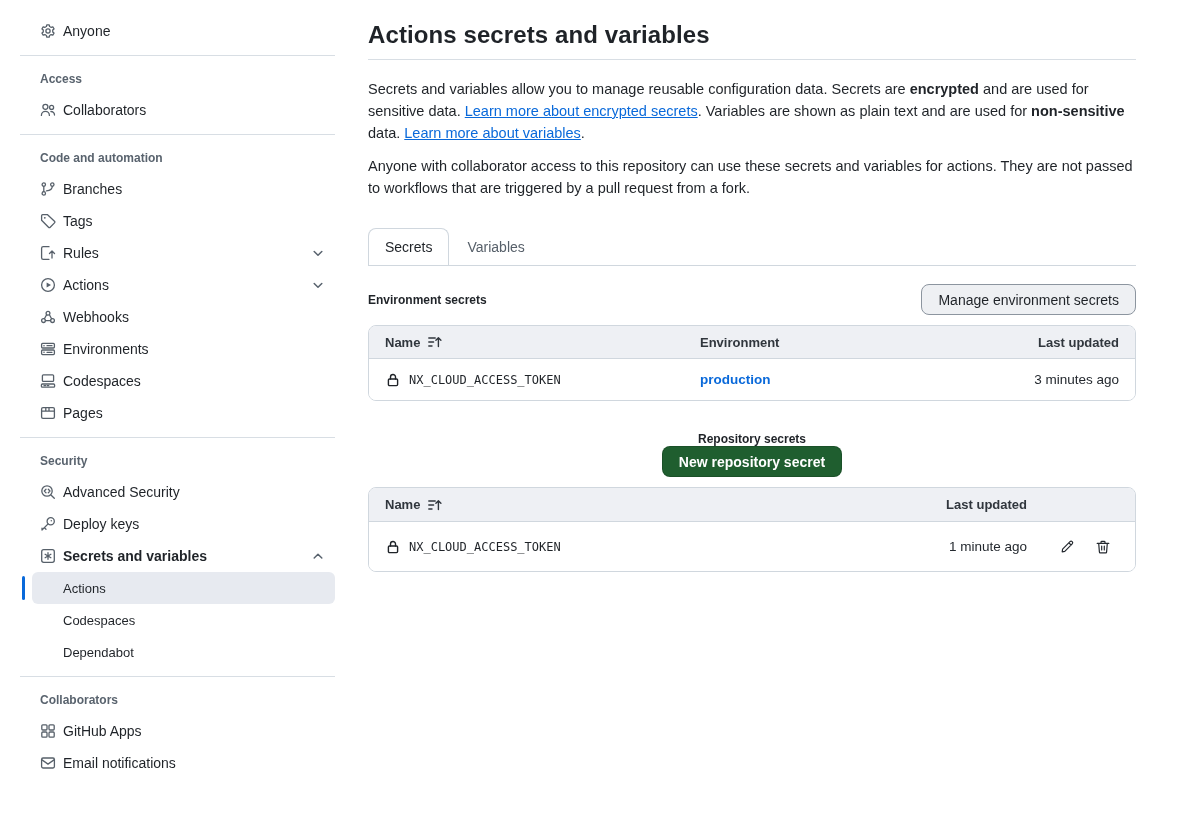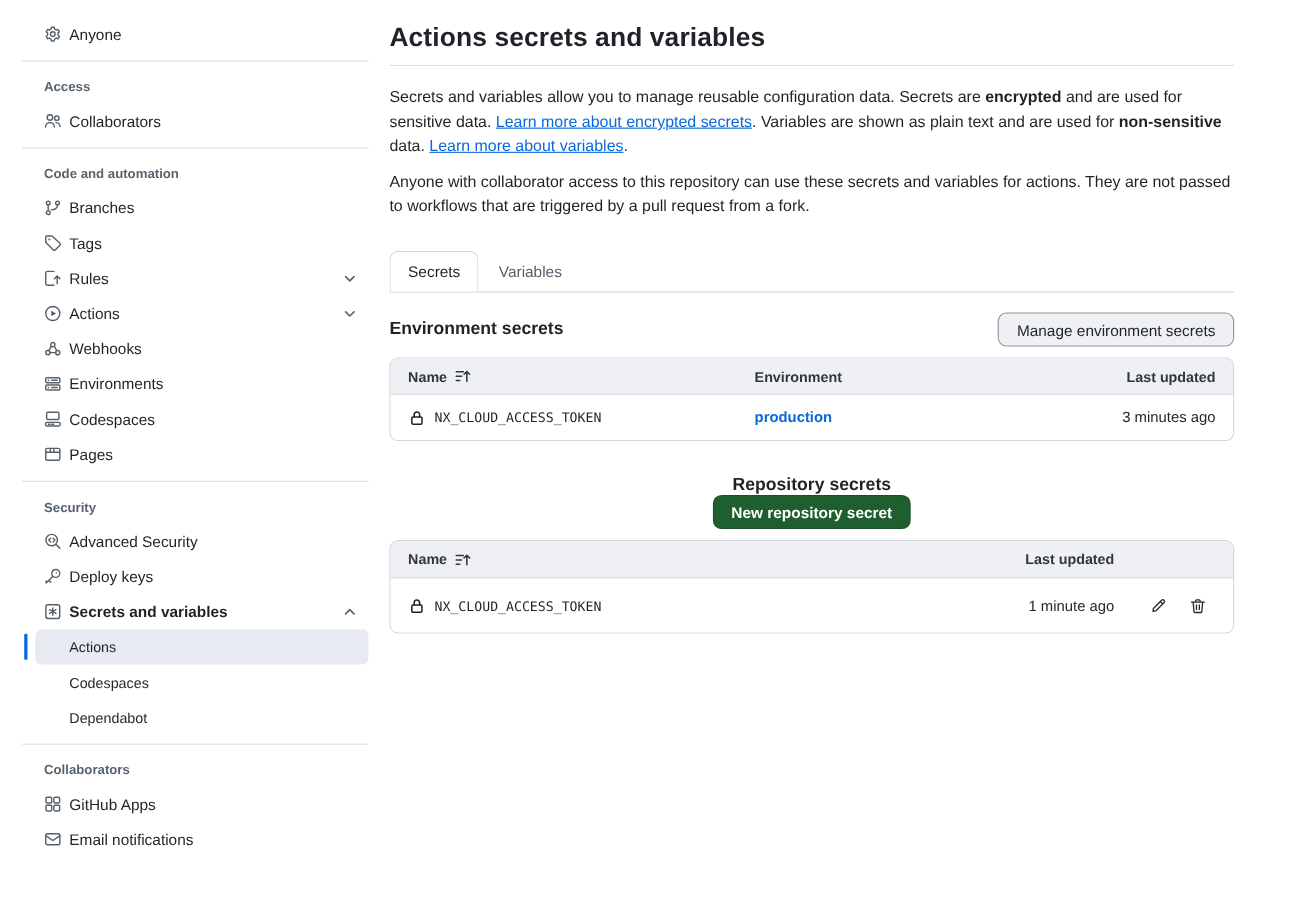--- a/index.html
+++ b/index.html
@@ -24,36 +24,36 @@
   .sb-item .chev{margin-left:auto;margin-right:9px;color:#59636e;}
   .sb-divider{border-top:1px solid var(--soft-border);margin:8px 0;}
   .sb-section{height:30px;display:flex;align-items:center;padding-left:20px;
     font-size:12px;font-weight:700;color:var(--muted);}
   .sb-sub{position:relative;height:32px;display:flex;align-items:center;
     margin-left:12px;padding-left:31px;border-radius:6px;font-size:13px;cursor:pointer;}
   .sb-sub.active{background:var(--active-bg);}
   .sb-sub.active::before{content:"";position:absolute;left:-10px;top:4px;bottom:4px;
     width:3px;border-radius:2px;background:var(--accent);}
   
-  .main{position:absolute;left:354px;top:0;width:768px;}
+  .main{position:absolute;left:368px;top:0;width:768px;}
   h1.page-title{font-size:24px;font-weight:600;margin:21px 0 0;letter-spacing:.1px;}
   .title-rule{border:none;border-top:1px solid var(--soft-border);margin:10px 0 0;}
   .desc{font-size:14.5px;line-height:22px;margin:18px 0 0;}
   .desc + .desc{margin-top:11px;}
   .desc a{color:var(--accent);text-decoration:underline;}
   .desc strong{font-weight:700;}
   
   .tabs{display:flex;margin-top:29px;border-bottom:1px solid var(--border);}
   .tab{height:37px;display:inline-flex;align-items:center;padding:0 18px;
     font-size:14px;color:#57606a;cursor:pointer;}
   .tab.active{background:#fff;border:1px solid var(--border);border-bottom:none;
     border-radius:8px 8px 0 0;margin-bottom:-1px;color:var(--fg);padding:0 16px;}
   
   .sec-head{display:flex;justify-content:space-between;align-items:center;margin-top:18px;}
-  .sec-head h2{font-size:16px;font-weight:700;margin:0;}
+  .sec-head h2{font-size:12px;font-weight:700;margin:0;}
   .btn{display:inline-flex;align-items:center;height:31px;padding:0 16px;font-size:14px;
     border-radius:8px;cursor:pointer;white-space:nowrap;}
   .btn-default{background:#eef0f3;border:1px solid #8c959f;color:var(--fg);font-weight:500;}
   .btn-primary{background:var(--green);border:1px solid rgba(0,0,0,.15);color:#fff;font-weight:600;}
   
   .table{border:1px solid var(--border);border-radius:8px;margin-top:10px;overflow:hidden;background:#fff;}
   .thead{display:grid;align-items:center;background:var(--thead-bg);
     border-bottom:1px solid var(--border);font-size:13px;font-weight:700;color:#30363d;}
   .trow{display:grid;align-items:center;background:#fff;font-size:13.5px;}
   .env-grid{grid-template-columns:315px 1fr 200px;}

